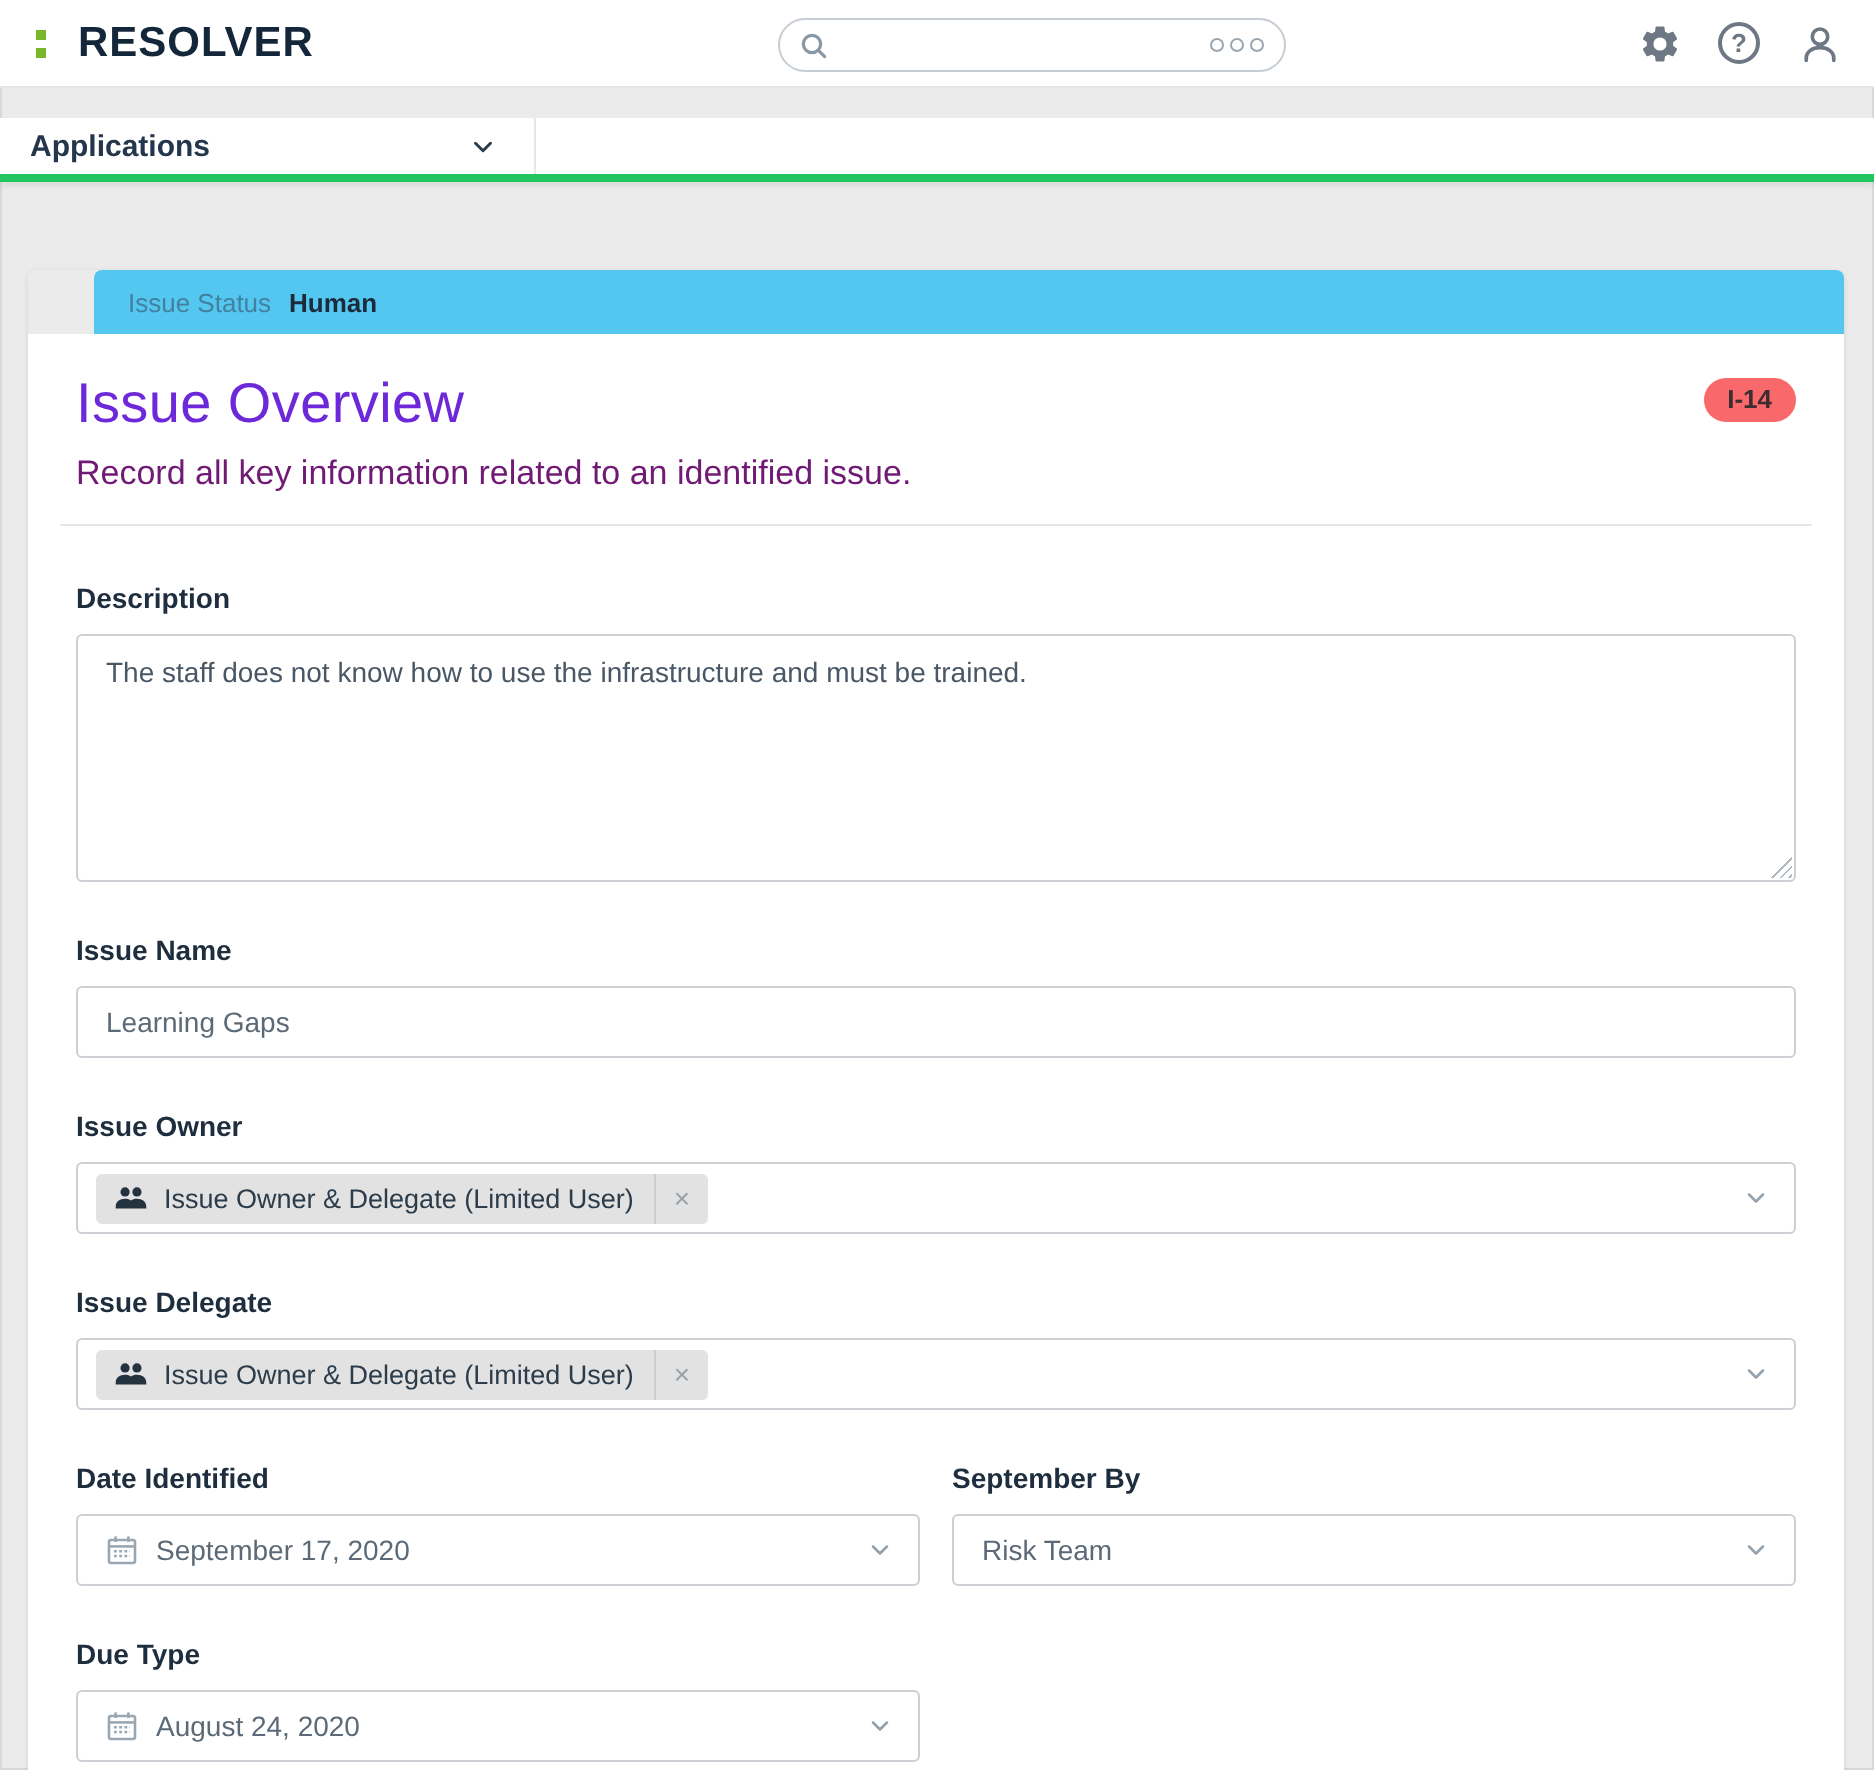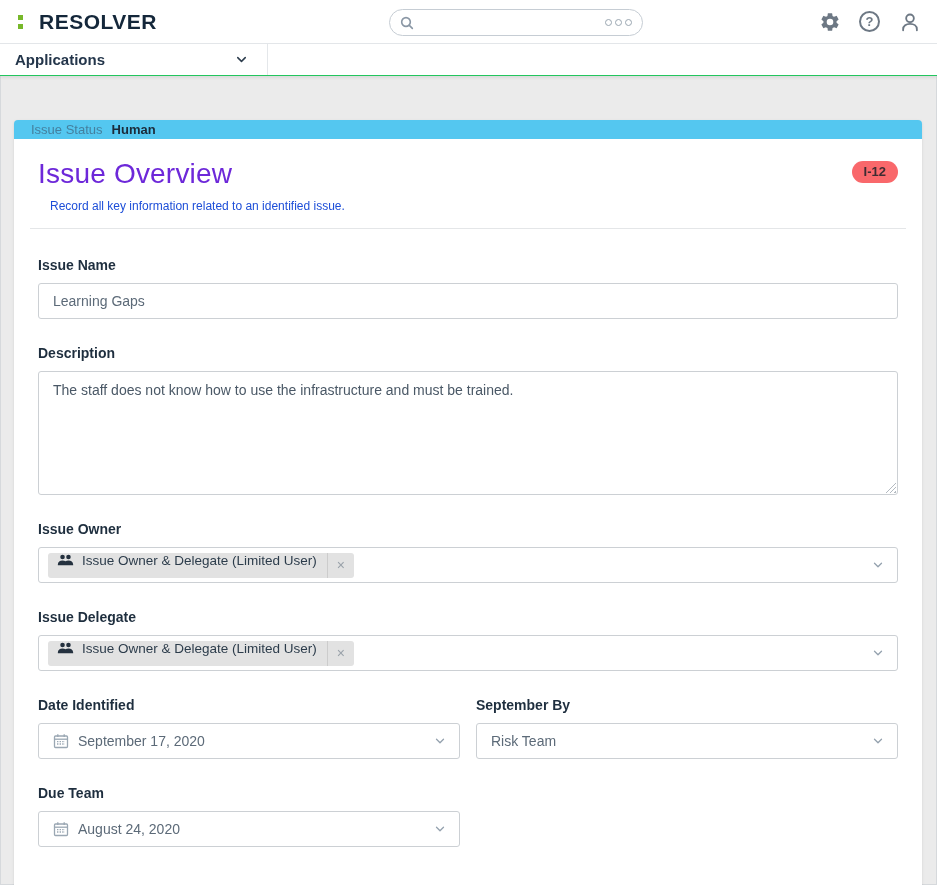--- a/index.html
+++ b/index.html
@@ -49,59 +49,60 @@
   .hicon { width:23px; height:23px; display:flex; align-items:center; justify-content:center; cursor:pointer; }
   .help-circle {
     width:21px; height:21px; border:2px solid #6d7884; border-radius:50%;
     color:#6d7884; font-size:13px; font-weight:700;
     display:flex; align-items:center; justify-content:center;
   }
 
   
   .app-bar {
     height: 32px; background:#fff;
-    border-bottom: 1px solid #22c55e;
+    border-bottom: 4px solid #22c55e;
     box-shadow: 0 2px 3px rgba(0,0,0,0.07);
     display: flex; align-items: stretch;
-    position: relative; z-index: 2;
+    position: relative; z-index: 2; margin-top: 15px;
   }
   .app-select {
     width: 268px;
     border-right: 1px solid #e4e7ea;
     display: flex; align-items: center; justify-content: space-between;
     padding: 0 18px 0 15px;
     cursor: pointer;
   }
   .app-select-label { font-size: 15px; font-weight: 600; color: #24364b; }
 
   
   .main { padding: 44px 15px 0 14px; }
   .card { border-radius: 4px 4px 0 0; box-shadow: 0 1px 3px rgba(0,0,0,0.10); }
   .status-banner {
-    height: 19px; background: #54c7f0;
+    height: 32px; background: #54c7f0;
     border-radius: 4px 4px 0 0;
     display: flex; align-items: center; gap: 9px;
     padding: 0 17px;
+    margin-left: 33px;
   }
   .status-label { font-size: 13px; color: #44809f; }
   .status-value { font-size: 13px; font-weight: 700; color: #1b2b3a; }
   .card-body {
     background: #fff;
     min-height: 737px;
     padding: 19px 24px 40px 24px;
   }
 
   .title-row { display:flex; justify-content:space-between; align-items:flex-start; }
   .page-title { margin:0; font-size:28px; font-weight:500; color:#6d28d9; letter-spacing:0.2px; }
   .badge {
     background:#f9686b; color:#3d2c32;
     font-size:13px; font-weight:700;
     padding: 3px 12px 4px; border-radius: 12px; margin-top: 3px;
   }
-  .subtitle { margin: 9px 12px 0; font-size: 12px; color: #1d4ed8; }
+  .subtitle { margin: 9px 0 0; font-size: 17px; color: #701a75; }
   .divider { border:none; border-top:1px solid #e4e6e8; margin: 15px -8px 28px; }
 
   
   .form-group { margin-bottom: 26px; }
   .form-label { display:block; font-size:14px; font-weight:700; color:#1e2e3e; margin-bottom: 10px; }
   .text-input {
     width: 100%; height: 36px;
     border: 1px solid #ccd0d4; border-radius: 3px;
     padding: 0 14px; font-size: 14px; color: #5c6a78;
     font-family: "Liberation Sans", sans-serif;
@@ -129,21 +130,21 @@
     font-size: 14px; color: #5c6a78;
     background:#fff; cursor: pointer;
   }
   .select-field.has-chip { padding-left: 9px; }
   .select-chevron { position: absolute; right: 12px; top: 50%; transform: translateY(-50%); display:flex; }
   .chip {
     display: inline-flex; align-items: stretch;
     background: #e2e2e2; border-radius: 3px; overflow: hidden;
     height: 25px;
   }
-  .chip-main { display:flex; align-items:flex-start; gap:8px; padding:0 10px 0 9px; font-size:13.5px; color:#2c3c4b; }
+  .chip-main { display:flex; align-items:center; gap:8px; padding:0 10px 0 9px; font-size:13.5px; color:#2c3c4b; }
   .chip-close {
     display:flex; align-items:center; border-left:1px solid #cccccc;
     padding: 0 9px; color: #99a1a9; font-size: 14px; cursor: pointer;
   }
   .field-icon { display:flex; align-items:center; margin-right: 9px; }
   .two-col { display:grid; grid-template-columns: 1fr 1fr; column-gap: 16px; }
   svg { display:block; }
 </style>
 </head>
 <body>
@@ -205,36 +206,36 @@
   <div class="card">
 
     <div class="status-banner">
       <span class="status-label">Issue Status</span>
       <span class="status-value">Human</span>
     </div>
 
     <div class="card-body">
       <div class="title-row">
         <h1 class="page-title">Issue Overview</h1>
-        <span class="badge">I-12</span>
+        <span class="badge">I-14</span>
       </div>
       <p class="subtitle">Record all key information related to an identified issue.</p>
       <hr class="divider">
-
-      <div class="form-group">
-        <label class="form-label">Issue Name</label>
-        <input class="text-input" type="text" value="Learning Gaps" style="">
-      </div>
 
       <div class="form-group">
         <label class="form-label">Description</label>
         <div class="textarea-wrap">
           <textarea class="text-area" style="">The staff does not know how to use the infrastructure and must be trained.</textarea>
           <span class="resize-handle"></span>
         </div>
+      </div>
+
+      <div class="form-group">
+        <label class="form-label">Issue Name</label>
+        <input class="text-input" type="text" value="Learning Gaps" style="">
       </div>
 
       <div class="form-group">
         <label class="form-label">Issue Owner</label>
         <div class="select-field has-chip">
           <span class="chip">
             <span class="chip-main">
               <span>
                 <svg width="17" height="14" viewBox="0 0 20 16" fill="#24313f">
                   <circle cx="6.5" cy="4.4" r="2.7"></circle>
@@ -308,21 +309,21 @@
               <svg width="14" height="14" viewBox="0 0 24 24" fill="none" stroke="#94a1ae" stroke-width="2.2" stroke-linecap="round" stroke-linejoin="round">
                   <polyline points="6 9 12 15 18 9"></polyline>
                 </svg>
             </span>
           </div>
         </div>
       </div>
 
       <div class="two-col">
         <div class="form-group">
-          <label class="form-label">Due Team</label>
+          <label class="form-label">Due Type</label>
           <div class="select-field">
             <span class="field-icon">
               <svg width="16" height="16" viewBox="0 0 16 16" fill="none" stroke="#9aa7b3" stroke-width="1.3">
                 <rect x="1.5" y="3" width="13" height="11.5" rx="1"></rect>
                 <line x1="1.5" y1="6.2" x2="14.5" y2="6.2"></line>
                 <line x1="4.8" y1="1.2" x2="4.8" y2="4"></line>
                 <line x1="11.2" y1="1.2" x2="11.2" y2="4"></line>
                 <line x1="4" y1="8.6" x2="12" y2="8.6" stroke-dasharray="1.4 1.2"></line>
                 <line x1="4" y1="11" x2="12" y2="11" stroke-dasharray="1.4 1.2"></line>
               </svg>

